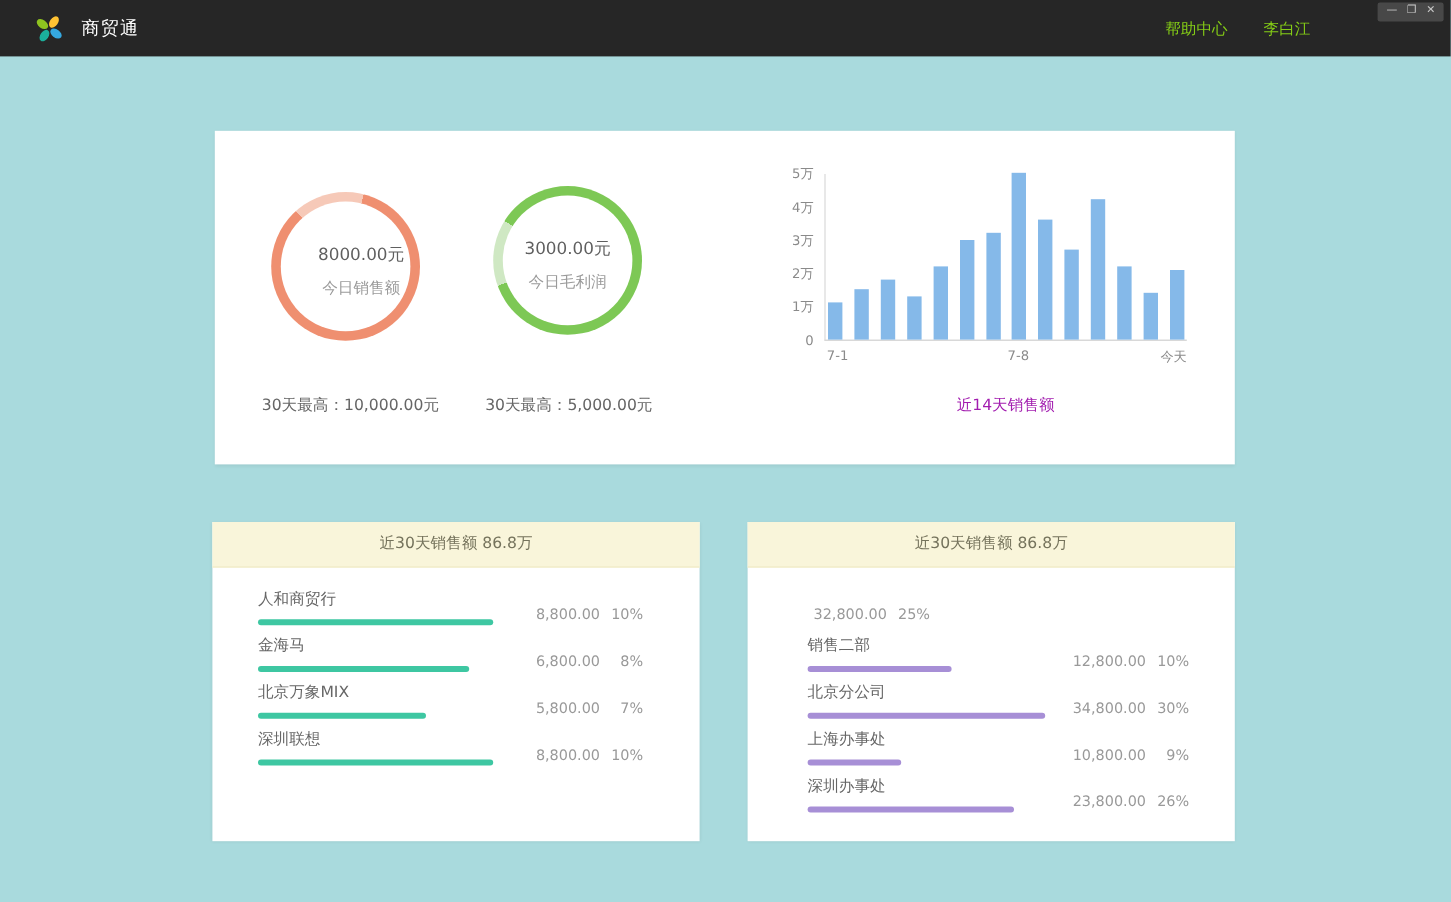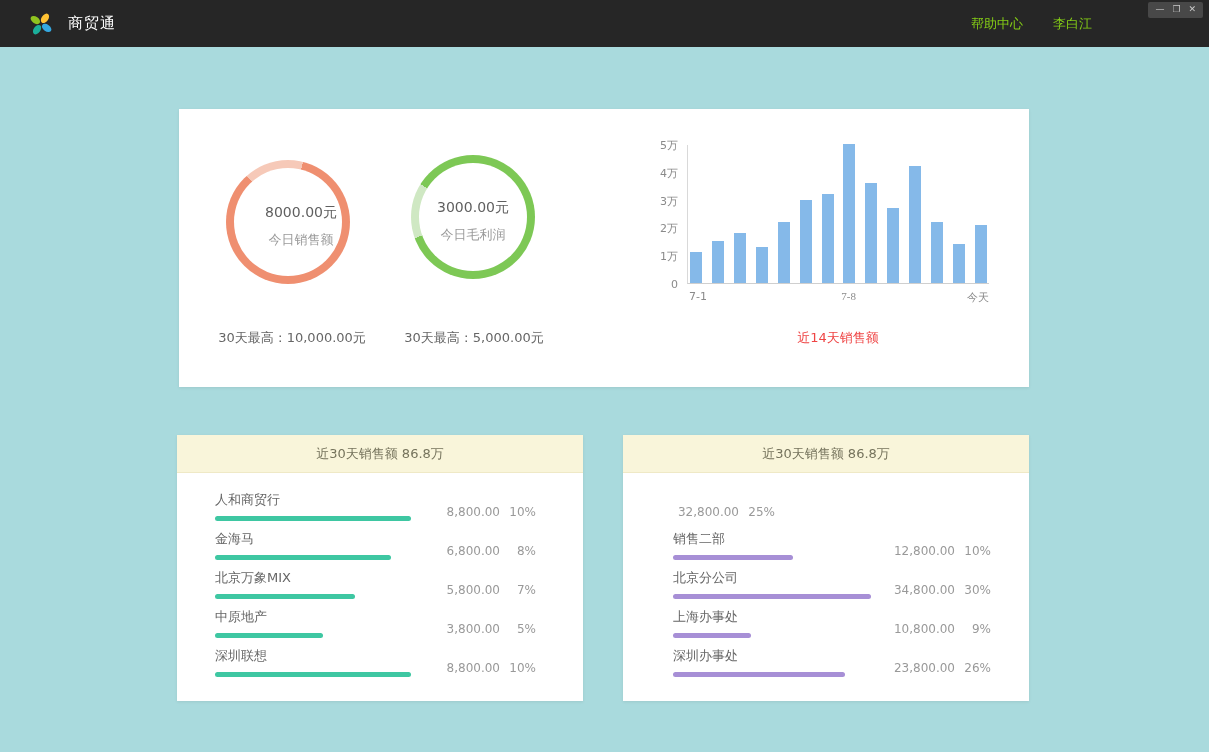--- a/index.html
+++ b/index.html
@@ -74,25 +74,25 @@
   .chart-plot {
     position:absolute; left:508px; top:36px; width:302px; height:139px;
     border-left:1px solid #d9d9d9; border-bottom:1px solid #cfcfcf;
     display:flex; align-items:flex-end; justify-content:space-between;
     padding:0 2px;
   }
   .chart-bar { width:12px; }
   .chart-xlabels { position:absolute; left:508px; top:181px; width:302px; height:16px; }
   .chart-xlabel { position:absolute; font-size:11px; color:#8a8a8a; }
   .chart-xlabel-first { left:2px; }
-  .chart-xlabel-mid   { left:53.5%; transform:translateX(-50%);font-family:Liberation Serif, serif; }
+  .chart-xlabel-mid   { left:53.5%; transform:translateX(-50%); }
   .chart-xlabel-last  { right:0; }
   .chart-caption {
     position:absolute; left:508px; top:220px; width:302px;
-    text-align:center; font-size:13px; color:#ef4444;
+    text-align:center; font-size:13px; color:#a21caf;
   }
 
   
   .panel-header {
     height:38px; line-height:38px; background:#f9f5da;
     border-bottom:1px solid #efe9c6;
     text-align:center; font-size:13px; color:#75735c;
   }
   .panel-rows { padding-top:18px; }
   .card-left  .panel-rows { padding-left:38px; padding-right:47px; }
@@ -206,30 +206,20 @@
           <div class="rank-name">北京万象MIX</div>
           <div class="rank-bar" style="width: 70%; background: rgb(62, 199, 162);"></div>
         </div>
         <div class="rank-right">
           <span class="rank-value">5,800.00</span>
           <span class="rank-pct">7%</span>
         </div>
       </div>
       <div class="rank-row">
         <div class="rank-left">
-          <div class="rank-name">中原地产</div>
-          <div class="rank-bar" style="width: 54%; background: rgb(62, 199, 162);"></div>
-        </div>
-        <div class="rank-right">
-          <span class="rank-value">3,800.00</span>
-          <span class="rank-pct">5%</span>
-        </div>
-      </div>
-      <div class="rank-row">
-        <div class="rank-left">
           <div class="rank-name">深圳联想</div>
           <div class="rank-bar" style="width: 98%; background: rgb(62, 199, 162);"></div>
         </div>
         <div class="rank-right">
           <span class="rank-value">8,800.00</span>
           <span class="rank-pct">10%</span>
         </div>
       </div>
     </div>
 </div>

